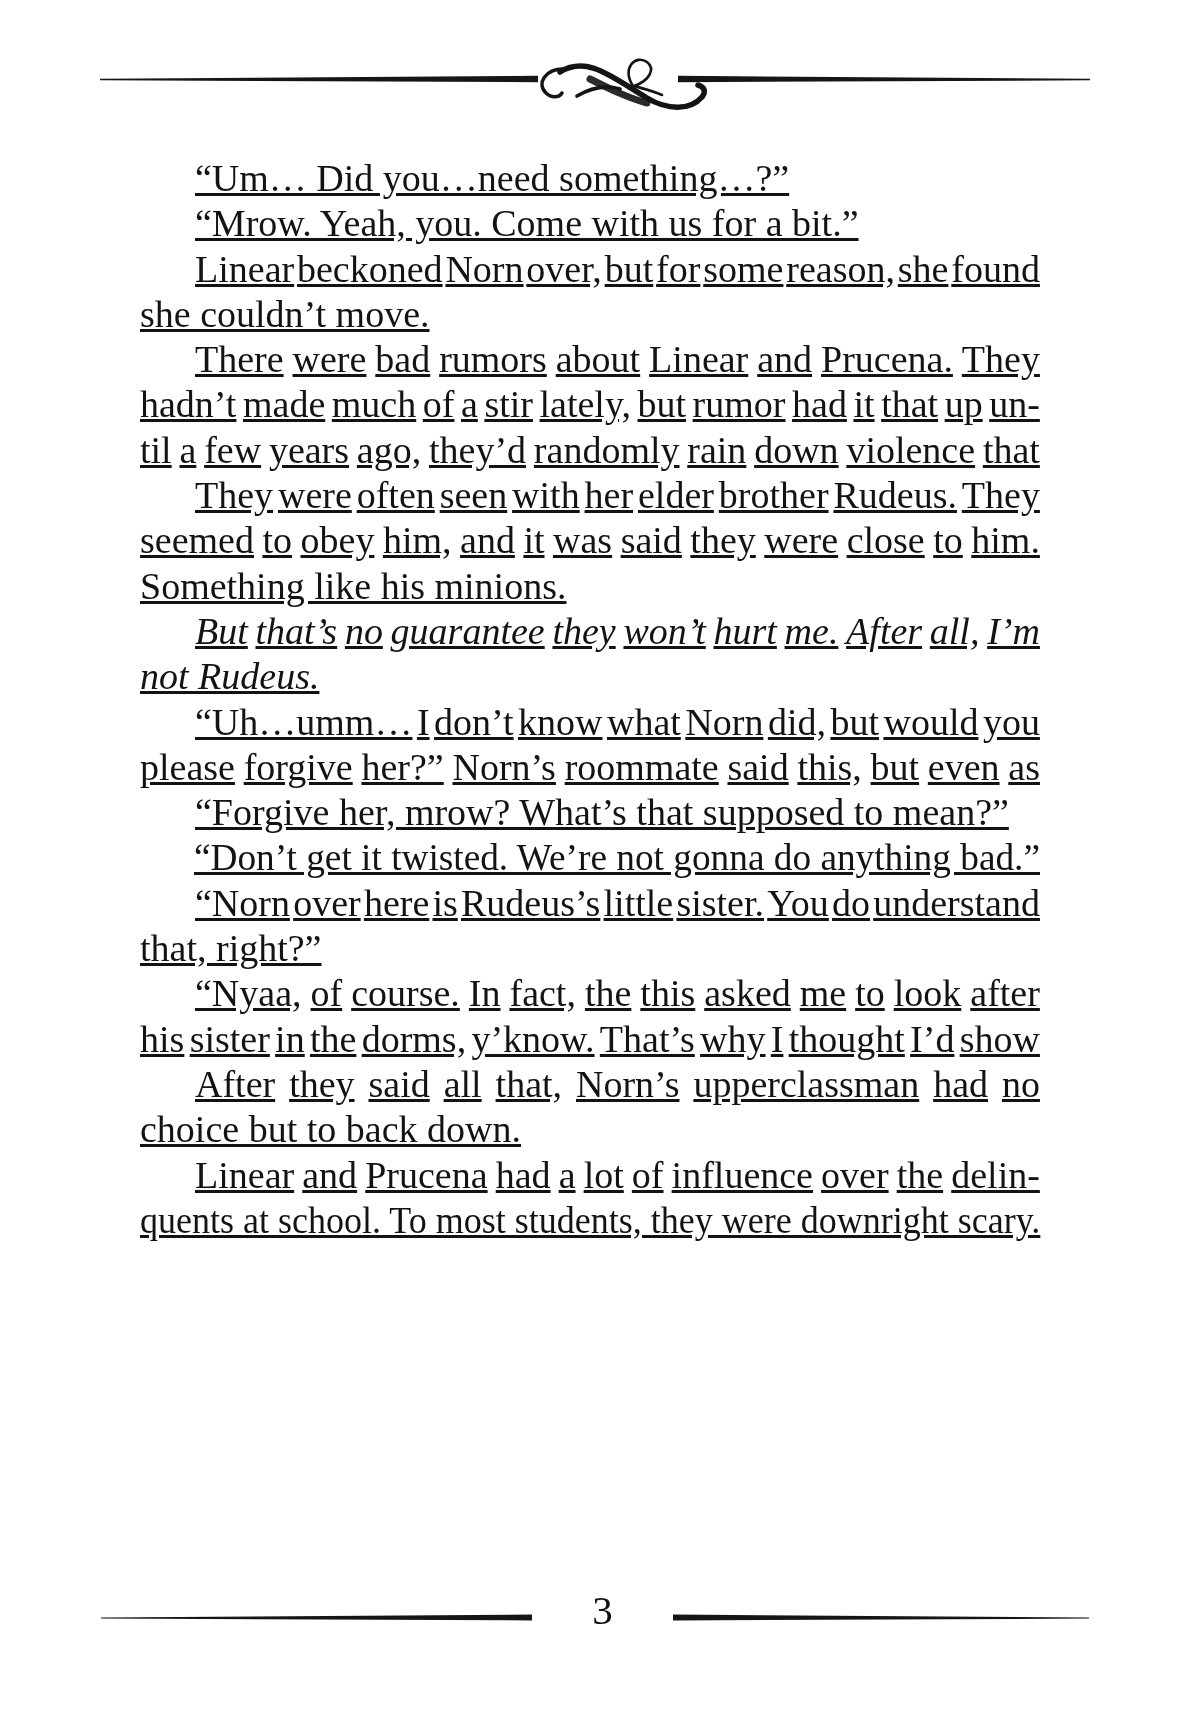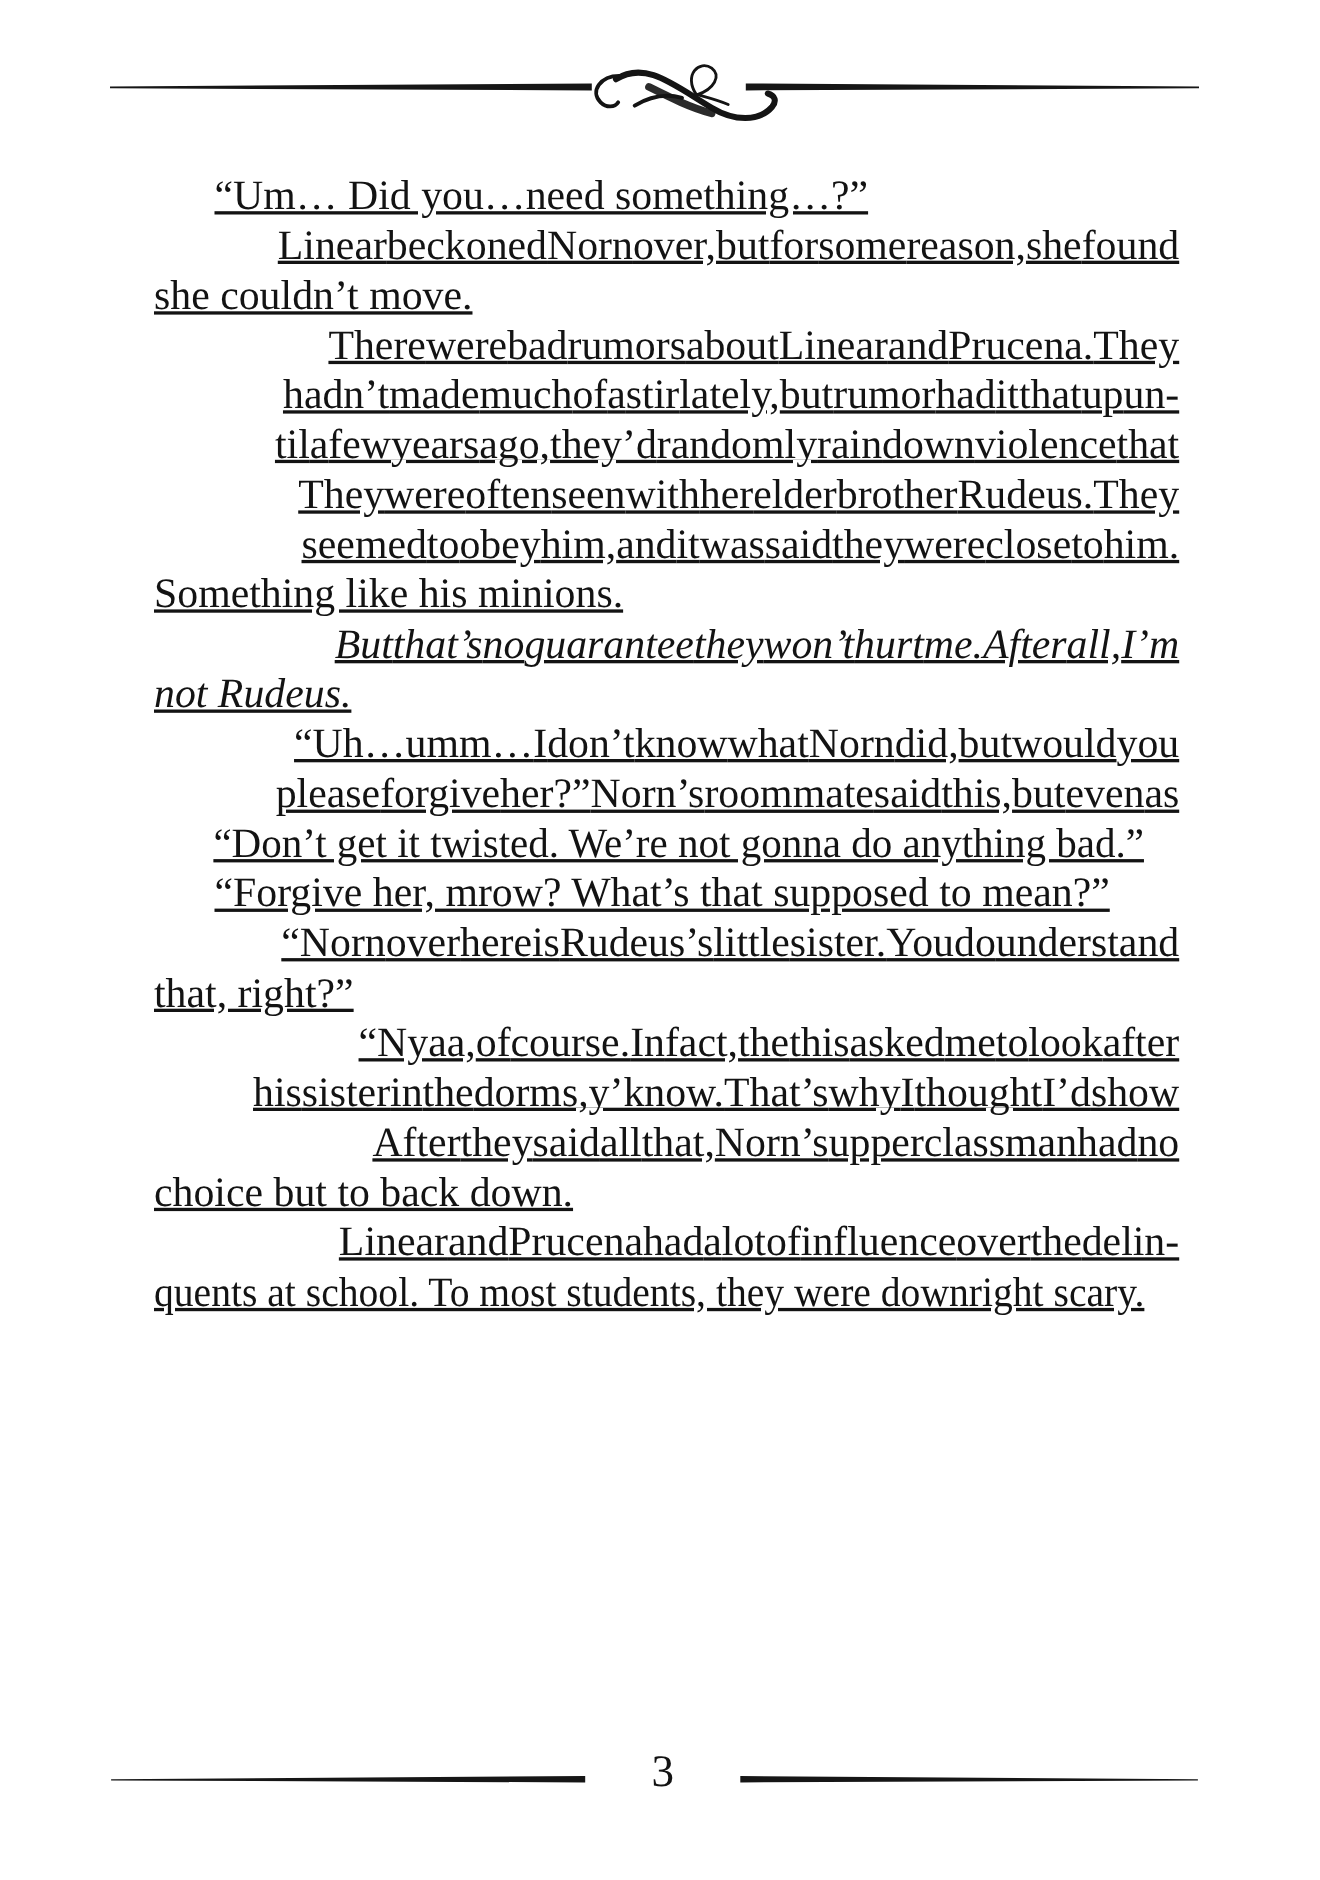--- a/index.html
+++ b/index.html
@@ -35,23 +35,22 @@
   .para { margin: 0; padding: 0; text-decoration: underline; }
   .para.italic { font-style: italic; }
   .line {
     height: 45.3px;
     line-height: 45.3px;
     font-size: 38px;
     width: 900px;
   }
   .line.just {
     display: flex;
-    justify-content: flex-end;
+    justify-content: space-between;
     white-space: pre;
-    margin-left: 32px;
   }
   .line.last { white-space: pre; }
   .line.last.indent { padding-left: 55px; width: 845px; }
   .page-number {
     position: absolute;
     left: 540px;
     top: 1590px;
     width: 125px;
     text-align: center;
     font-size: 41px;
@@ -78,20 +77,23 @@
       <path d="M533,33 C521,15 536,1 547,9 C556,16 549,28 534,33 C541,35 553,38 562,42" stroke-width="2.6"></path>
       <path d="M477,43 C492,34 506,32 520,36" stroke-width="3.6"></path>
     </g>
   </svg>
 
   <div class="text-block">
       <div class="para">
         <div class="line last indent">“Um… Did you…need something…?”</div>
       </div>
       <div class="para">
+        <div class="line last indent">“Mrow. Yeah, you. Come with us for a bit.”</div>
+      </div>
+      <div class="para">
         <div class="line just"><span style="padding-left: 55px;">Linear</span><span>beckoned</span><span>Norn</span><span>over,</span><span>but</span><span>for</span><span>some</span><span>reason,</span><span>she</span><span>found</span></div>
         <div class="line last">she couldn’t move.</div>
       </div>
       <div class="para">
         <div class="line just"><span style="padding-left: 55px;">There</span><span>were</span><span>bad</span><span>rumors</span><span>about</span><span>Linear</span><span>and</span><span>Prucena.</span><span>They</span></div>
         <div class="line just"><span>hadn’t</span><span>made</span><span>much</span><span>of</span><span>a</span><span>stir</span><span>lately,</span><span>but</span><span>rumor</span><span>had</span><span>it</span><span>that</span><span>up</span><span>un-</span></div>
         <div class="line just"><span>til</span><span>a</span><span>few</span><span>years</span><span>ago,</span><span>they’d</span><span>randomly</span><span>rain</span><span>down</span><span>violence</span><span>that</span></div>
       </div>
       <div class="para">
         <div class="line just"><span style="padding-left: 55px;">They</span><span>were</span><span>often</span><span>seen</span><span>with</span><span>her</span><span>elder</span><span>brother</span><span>Rudeus.</span><span>They</span></div>
@@ -100,24 +102,24 @@
       </div>
       <div class="para italic">
         <div class="line just"><span style="padding-left: 55px;">But</span><span>that’s</span><span>no</span><span>guarantee</span><span>they</span><span>won’t</span><span>hurt</span><span>me.</span><span>After</span><span>all,</span><span>I’m</span></div>
         <div class="line last">not Rudeus.</div>
       </div>
       <div class="para">
         <div class="line just"><span style="padding-left: 55px;">“Uh…umm…</span><span>I</span><span>don’t</span><span>know</span><span>what</span><span>Norn</span><span>did,</span><span>but</span><span>would</span><span>you</span></div>
         <div class="line just"><span>please</span><span>forgive</span><span>her?”</span><span>Norn’s</span><span>roommate</span><span>said</span><span>this,</span><span>but</span><span>even</span><span>as</span></div>
       </div>
       <div class="para">
-        <div class="line last indent" style="transform-origin: left center; transform: scaleX(0.981461);">“Don’t get it twisted. We’re not gonna do anything bad.”</div>
+        <div class="line last indent">“Forgive her, mrow? What’s that supposed to mean?”</div>
       </div>
       <div class="para">
-        <div class="line last indent">“Forgive her, mrow? What’s that supposed to mean?”</div>
+        <div class="line last indent" style="transform-origin: left center; transform: scaleX(0.981461);">“Don’t get it twisted. We’re not gonna do anything bad.”</div>
       </div>
       <div class="para">
         <div class="line just"><span style="padding-left: 55px;">“Norn</span><span>over</span><span>here</span><span>is</span><span>Rudeus’s</span><span>little</span><span>sister.</span><span>You</span><span>do</span><span>understand</span></div>
         <div class="line last">that, right?”</div>
       </div>
       <div class="para">
         <div class="line just"><span style="padding-left: 55px;">“Nyaa,</span><span>of</span><span>course.</span><span>In</span><span>fact,</span><span>the</span><span>this</span><span>asked</span><span>me</span><span>to</span><span>look</span><span>after</span></div>
         <div class="line just"><span>his</span><span>sister</span><span>in</span><span>the</span><span>dorms,</span><span>y’know.</span><span>That’s</span><span>why</span><span>I</span><span>thought</span><span>I’d</span><span>show</span></div>
       </div>
       <div class="para">

